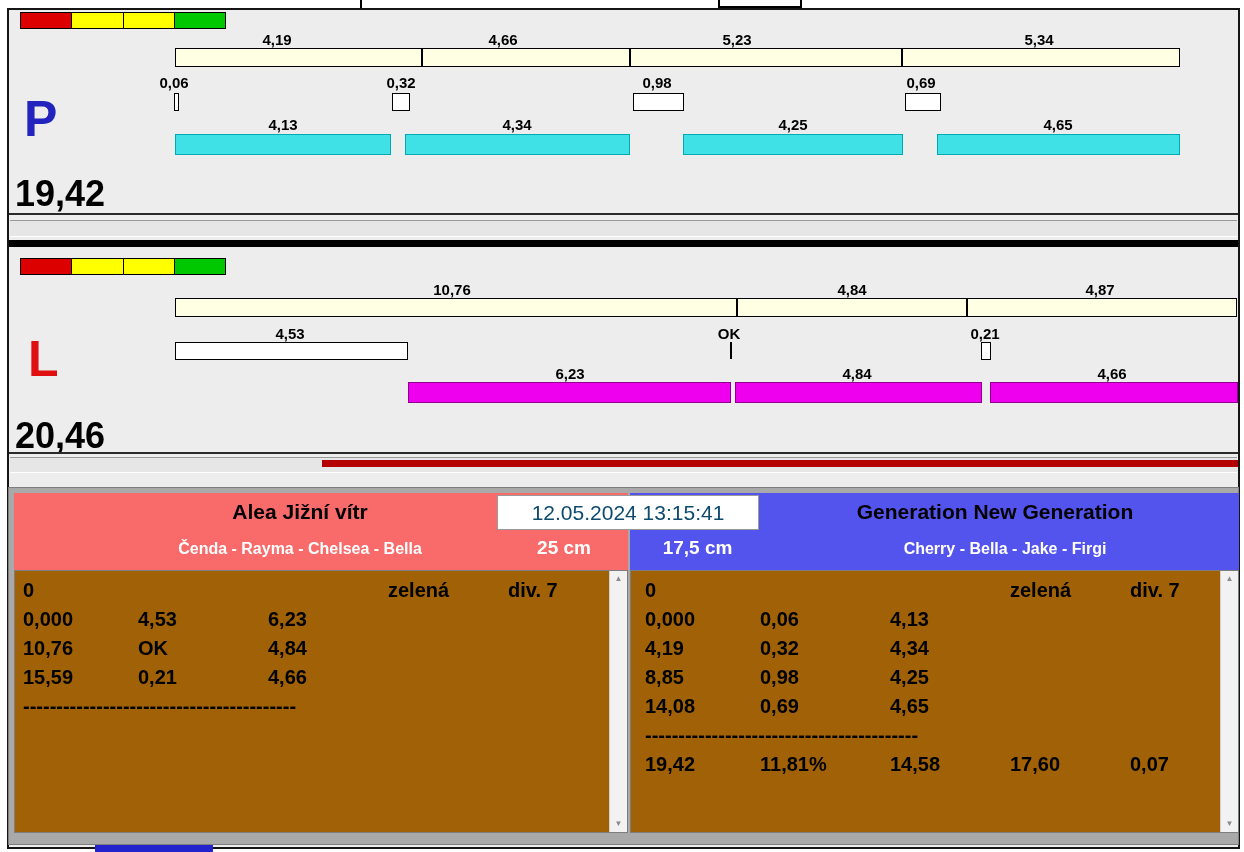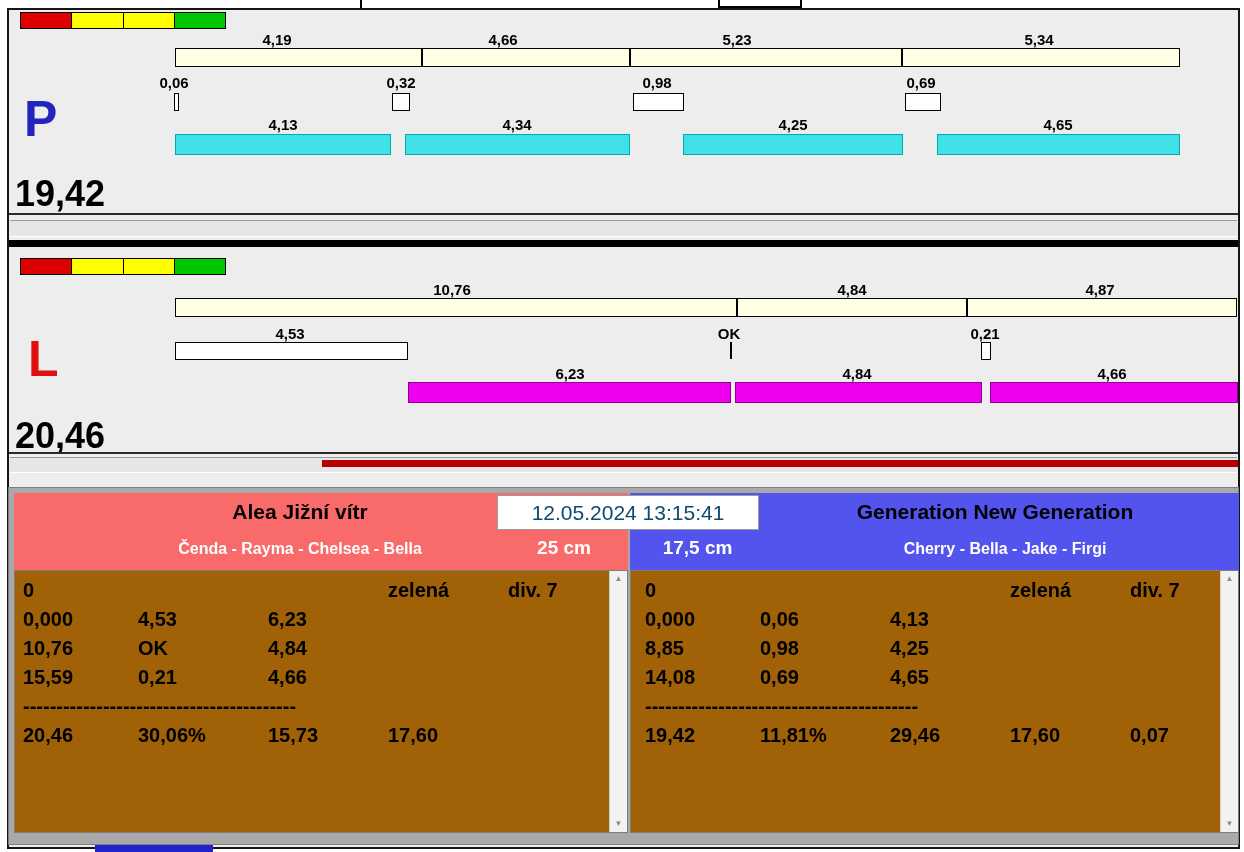--- a/index.html
+++ b/index.html
@@ -164,45 +164,45 @@
     <div class="trow">
       <span class="c1">0,000</span><span class="c2">4,53</span><span class="c3">6,23</span>
     </div>
     <div class="trow">
       <span class="c1">10,76</span><span class="c2">OK</span><span class="c3">4,84</span>
     </div>
     <div class="trow">
       <span class="c1">15,59</span><span class="c2">0,21</span><span class="c3">4,66</span>
     </div>
     <div class="trow">-----------------------------------------</div>
-    <div class="trow">
-      <span class="c1">20,46</span><span class="c2">30,06%</span><span class="c3">15,73</span><span class="c4">17,60</span>
-    </div>
     <div class="scrollbar">
       <div class="sb-arrow up">▲</div>
       <div class="sb-arrow down">▼</div>
     </div>
   </div>
 
   <div class="sheet rgt">
     <div class="trow">
       <span class="c1">0</span><span class="c2"></span><span class="c3"></span><span class="c4">zelená</span><span class="c5">div. 7</span>
     </div>
     <div class="trow">
       <span class="c1">0,000</span><span class="c2">0,06</span><span class="c3">4,13</span>
     </div>
     <div class="trow">
+      <span class="c1">4,19</span><span class="c2">0,32</span><span class="c3">4,34</span>
+    </div>
+    <div class="trow">
       <span class="c1">8,85</span><span class="c2">0,98</span><span class="c3">4,25</span>
     </div>
     <div class="trow">
       <span class="c1">14,08</span><span class="c2">0,69</span><span class="c3">4,65</span>
     </div>
     <div class="trow">-----------------------------------------</div>
     <div class="trow">
-      <span class="c1">19,42</span><span class="c2">11,81%</span><span class="c3">29,46</span><span class="c4">17,60</span><span class="c5">0,07</span>
+      <span class="c1">19,42</span><span class="c2">11,81%</span><span class="c3">14,58</span><span class="c4">17,60</span><span class="c5">0,07</span>
     </div>
     <div class="scrollbar">
       <div class="sb-arrow up">▲</div>
       <div class="sb-arrow down">▼</div>
     </div>
   </div>
 
   <div class="bluestrip"></div>
 </div>
 

